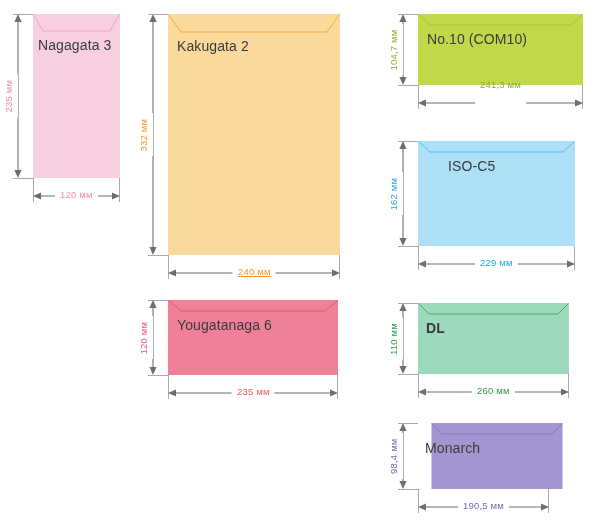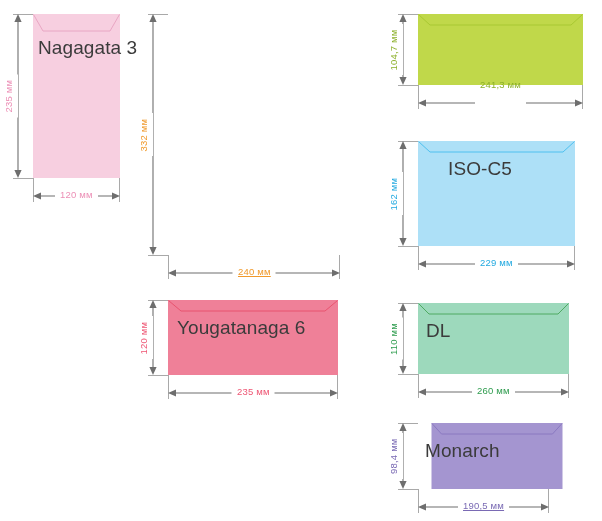--- a/index.html
+++ b/index.html
@@ -28,21 +28,21 @@
     position: absolute;
     left: 0;
     top: 0;
     width: 100%;
     height: 100%;
   }
   .env-name {
     position: absolute;
     white-space: nowrap;
     color: #3b3b3b;
-    font-size: 19px;
+    font-size: 14px;
     letter-spacing: 0.1px;
     line-height: 1;
   }
   .dim-label {
     position: absolute;
     white-space: nowrap;
     font-size: 9.5px;
     line-height: 1;
     letter-spacing: 0.2px;
   }
@@ -77,20 +77,27 @@
       <path d="M 18 14 l -3.6 8 l 7.2 0 Z" fill="#6e6e6e"></path>
       <path d="M 18 178 l -3.6 -8 l 7.2 0 Z" fill="#6e6e6e"></path>
       <line x1="38" y1="196" x2="115" y2="196" stroke="#6e6e6e" stroke-width="1.1"></line>
       <path d="M 33 196 l 8 -3.6 l 0 7.2 Z" fill="#6e6e6e"></path>
       <path d="M 120 196 l -8 -3.6 l 0 7.2 Z" fill="#6e6e6e"></path>
       <rect x="55" y="191" width="43" height="10" fill="#ffffff"></rect>
       <rect x="7" y="74.5" width="11" height="43" fill="#ffffff"></rect>
     </svg>
     <div class="dim-label vert" style="color: rgb(236, 143, 182); left: 14px; top: 96px; transform: rotate(-90deg) translate(-16.5px, -10px);">235 мм</div>
     <div class="dim-label" style="color: rgb(236, 143, 182); top: 190px; left: 60px;">120 мм</div>
+    <div class="env-group" style="left: 168px; top: 14px; width: 172px; height: 241px;">
+      <svg class="env-body" width="172" height="241" viewBox="0 0 172 241">
+        <rect x="0" y="0" width="172" height="241" fill="#fbd99a" stroke="none"></rect>
+        <path d="M 0.5 0.5 L 13 18 L 159 18 L 171.5 0.5" fill="none" stroke="#f0ad46" stroke-width="1"></path>
+      </svg>
+      <div class="env-name" style="left: 9px; top: 25px;">Kakugata 2</div>
+    </div>
     <svg class="dim-svg" width="602" height="521" viewBox="0 0 602 521" style="pointer-events: none;">
       <line x1="148" y1="14.5" x2="168" y2="14.5" stroke="#6e6e6e" stroke-width="0.8" opacity="0.75"></line>
       <line x1="148" y1="255.5" x2="168" y2="255.5" stroke="#6e6e6e" stroke-width="0.8" opacity="0.75"></line>
       <line x1="168.5" y1="255" x2="168.5" y2="279" stroke="#6e6e6e" stroke-width="0.8" opacity="0.75"></line>
       <line x1="339.5" y1="255" x2="339.5" y2="279" stroke="#6e6e6e" stroke-width="0.8" opacity="0.75"></line>
       <line x1="153" y1="19" x2="153" y2="250" stroke="#6e6e6e" stroke-width="1.1"></line>
       <path d="M 153 14 l -3.6 8 l 7.2 0 Z" fill="#6e6e6e"></path>
       <path d="M 153 255 l -3.6 -8 l 7.2 0 Z" fill="#6e6e6e"></path>
       <line x1="173" y1="273" x2="335" y2="273" stroke="#6e6e6e" stroke-width="1.1"></line>
       <path d="M 168 273 l 8 -3.6 l 0 7.2 Z" fill="#6e6e6e"></path>
@@ -121,20 +128,21 @@
       <rect x="231.5" y="388" width="43" height="10" fill="#ffffff"></rect>
       <rect x="142" y="316" width="11" height="43" fill="#ffffff"></rect>
     </svg>
     <div class="dim-label vert" style="color: rgb(238, 85, 115); left: 149px; top: 337.5px; transform: rotate(-90deg) translate(-16.5px, -10px);">120 мм</div>
     <div class="dim-label" style="color: rgb(238, 85, 115); top: 387px; left: 237px;">235 мм</div>
     <div class="env-group" style="left: 418px; top: 14px; width: 165px; height: 71px;">
       <svg class="env-body" width="165" height="71" viewBox="0 0 165 71">
         <rect x="0" y="0" width="165" height="71" fill="#c0d84a" stroke="none"></rect>
         <path d="M 0.5 0.5 L 12 11 L 153 11 L 164.5 0.5" fill="none" stroke="#a8c832" stroke-width="1"></path>
       </svg>
+      <div class="env-name" style="left: 9px; top: 18px;">No.10 (COM10)</div>
     </div>
     <svg class="dim-svg" width="602" height="521" viewBox="0 0 602 521" style="pointer-events: none;">
       <line x1="398" y1="14.5" x2="418" y2="14.5" stroke="#6e6e6e" stroke-width="0.8" opacity="0.75"></line>
       <line x1="398" y1="85.5" x2="418" y2="85.5" stroke="#6e6e6e" stroke-width="0.8" opacity="0.75"></line>
       <line x1="418.5" y1="85" x2="418.5" y2="109" stroke="#6e6e6e" stroke-width="0.8" opacity="0.75"></line>
       <line x1="582.5" y1="85" x2="582.5" y2="109" stroke="#6e6e6e" stroke-width="0.8" opacity="0.75"></line>
       <line x1="403" y1="19" x2="403" y2="80" stroke="#6e6e6e" stroke-width="1.1"></line>
       <path d="M 403 14 l -3.6 8 l 7.2 0 Z" fill="#6e6e6e"></path>
       <path d="M 403 85 l -3.6 -8 l 7.2 0 Z" fill="#6e6e6e"></path>
       <line x1="423" y1="103" x2="578" y2="103" stroke="#6e6e6e" stroke-width="1.1"></line>
@@ -161,21 +169,21 @@
       <path d="M 403 141 l -3.6 8 l 7.2 0 Z" fill="#6e6e6e"></path>
       <path d="M 403 246 l -3.6 -8 l 7.2 0 Z" fill="#6e6e6e"></path>
       <line x1="423" y1="264" x2="570" y2="264" stroke="#6e6e6e" stroke-width="1.1"></line>
       <path d="M 418 264 l 8 -3.6 l 0 7.2 Z" fill="#6e6e6e"></path>
       <path d="M 575 264 l -8 -3.6 l 0 7.2 Z" fill="#6e6e6e"></path>
       <rect x="475" y="259" width="43" height="10" fill="#ffffff"></rect>
       <rect x="392" y="172" width="11" height="43" fill="#ffffff"></rect>
     </svg>
     <div class="dim-label vert" style="color: rgb(34, 169, 224); left: 399px; top: 193.5px; transform: rotate(-90deg) translate(-16.5px, -10px);">162 мм</div>
     <div class="dim-label" style="color: rgb(34, 169, 224); top: 258px; left: 480px;">229 мм</div>
-    <div class="env-group" style="left: 418px; top: 303px; width: 151px; height: 71px;">
+    <div class="env-group" style="left: 418px; top: 303px; width: 151px; height: 71px; font-weight: bold;">
       <svg class="env-body" width="151" height="71" viewBox="0 0 151 71">
         <rect x="0" y="0" width="151" height="71" fill="#9dd9bc" stroke="none"></rect>
         <path d="M 0.5 0.5 L 11 11 L 140 11 L 150.5 0.5" fill="none" stroke="#4faa62" stroke-width="1"></path>
       </svg>
       <div class="env-name" style="left: 8px; top: 18px;">DL</div>
     </div>
     <svg class="dim-svg" width="602" height="521" viewBox="0 0 602 521" style="pointer-events: none;">
       <line x1="398" y1="303.5" x2="418" y2="303.5" stroke="#6e6e6e" stroke-width="0.8" opacity="0.75"></line>
       <line x1="398" y1="374.5" x2="418" y2="374.5" stroke="#6e6e6e" stroke-width="0.8" opacity="0.75"></line>
       <line x1="418.5" y1="374" x2="418.5" y2="398" stroke="#6e6e6e" stroke-width="0.8" opacity="0.75"></line>
@@ -206,14 +214,14 @@
       <line x1="403" y1="428" x2="403" y2="484" stroke="#6e6e6e" stroke-width="1.1"></line>
       <path d="M 403 423 l -3.6 8 l 7.2 0 Z" fill="#6e6e6e"></path>
       <path d="M 403 489 l -3.6 -8 l 7.2 0 Z" fill="#6e6e6e"></path>
       <line x1="423" y1="507" x2="544" y2="507" stroke="#6e6e6e" stroke-width="1.1"></line>
       <path d="M 418 507 l 8 -3.6 l 0 7.2 Z" fill="#6e6e6e"></path>
       <path d="M 549 507 l -8 -3.6 l 0 7.2 Z" fill="#6e6e6e"></path>
       <rect x="458" y="502" width="51" height="10" fill="#ffffff"></rect>
       <rect x="392" y="433" width="11" height="46" fill="#ffffff"></rect>
     </svg>
     <div class="dim-label vert" style="color: rgb(122, 106, 180); left: 399px; top: 456px; transform: rotate(-90deg) translate(-18px, -10px);">98,4 мм</div>
-    <div class="dim-label" style="color: rgb(122, 106, 180); top: 501px; left: 463px; text-decoration: underline;">190,5 мм</div>
+    <div class="dim-label" style="color: rgb(122, 106, 180); top: 501px; left: 463px;">190,5 мм</div>
   </div>
 
 </body></html>

